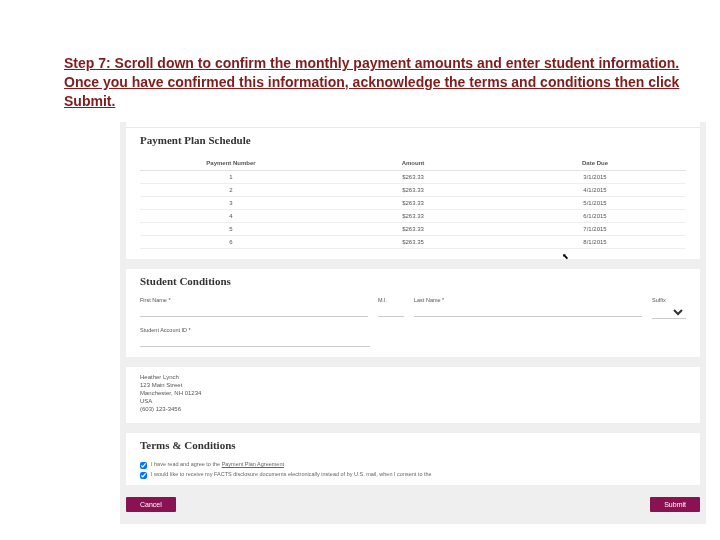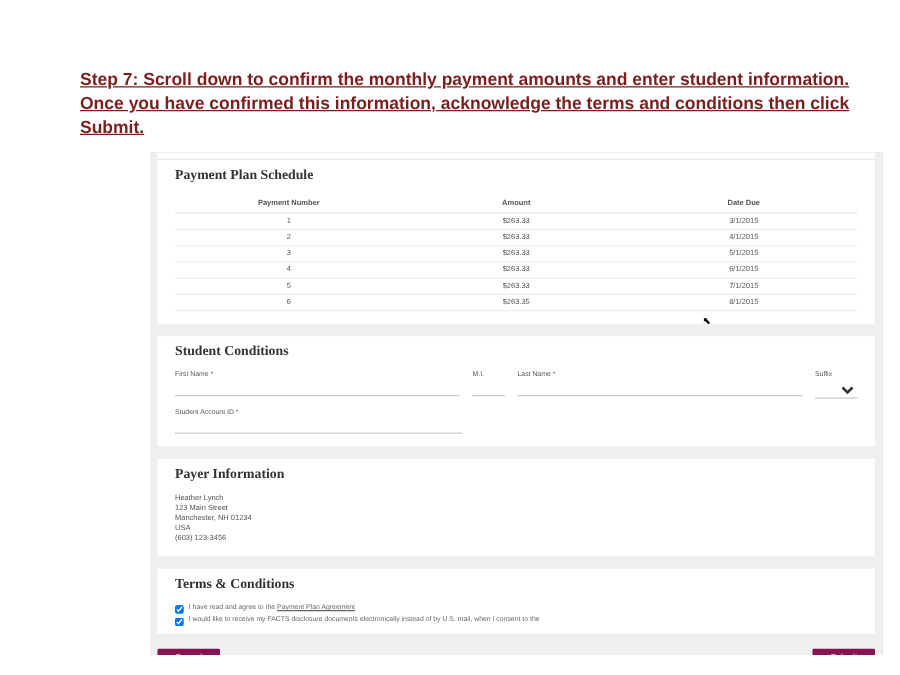--- a/index.html
+++ b/index.html
@@ -174,21 +174,20 @@
         <div class="form-row row2">
           <div class="field" style="flex:3">
             <label>Student Account ID *</label>
             <input type="text" style="">
           </div>
           <div style="flex:4"></div>
         </div>
       </div>
 
       <div class="panel">
-        <h3>Payer Information</h3>
         <div class="payer-block" id="payer-lines">
             <div>Heather Lynch</div>
             <div>123 Main Street</div>
             <div>Manchester, NH 01234</div>
             <div>USA</div>
             <div>(603) 123-3456</div>
           </div>
       </div>
 
       <div class="panel tc" style="padding-bottom:6px;">

